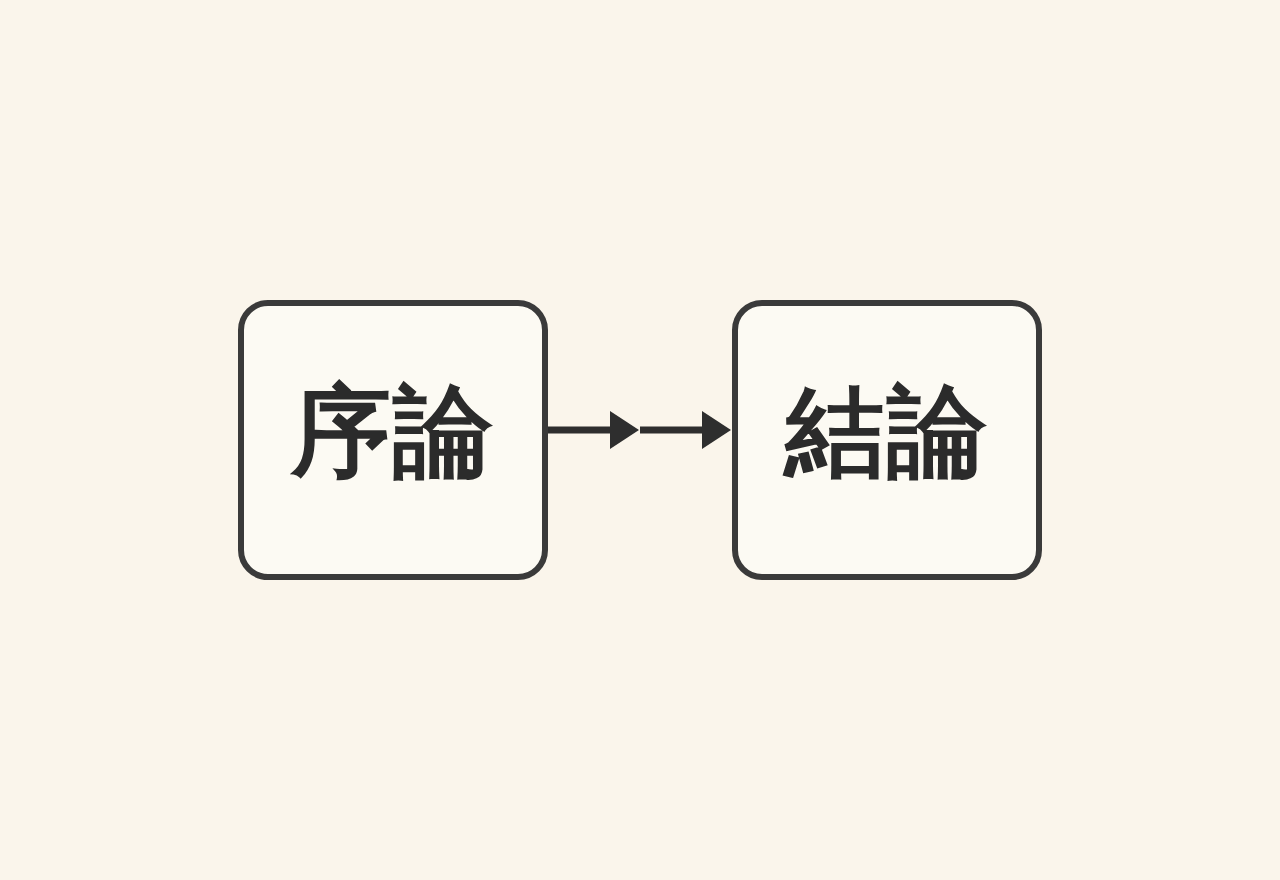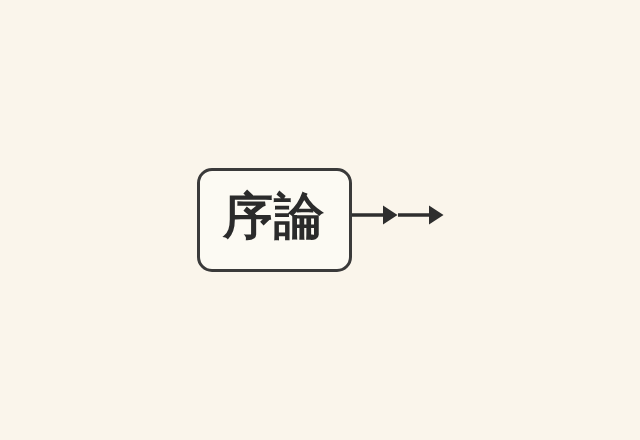--- a/index.html
+++ b/index.html
@@ -13,21 +13,21 @@
   html,body{width:640px;height:440px;overflow:hidden;}
   body{
     background:var(--background);
     font-family:"Liberation Sans","DejaVu Sans",sans-serif;
     display:flex;align-items:center;justify-content:center;
   }
   .flow{
     display:flex;align-items:center;
   }
   .node{
-    width:155px;height:104px;
+    width:155px;height:140px;
     background:var(--node-fill);
     border:3px solid var(--node-border);
     border-radius:15px;
     display:flex;align-items:center;justify-content:center;
     flex:0 0 auto;
   }
   .node-label{
     font-size:50px;
     font-weight:700;
     color:var(--text);
@@ -58,14 +58,17 @@
     <line class="shaft" x1="0" y1="12" x2="34" y2="12"></line>
     <polygon class="head" points="31,2.5 45.5,12 31,21.5"></polygon>
   </svg>
 
 
   <svg class="arrow" viewBox="0 0 46 24" aria-hidden="true">
     <line class="shaft" x1="0" y1="12" x2="34" y2="12"></line>
     <polygon class="head" points="31,2.5 45.5,12 31,21.5"></polygon>
   </svg>
 
+  <div class="node">
+    <span class="node-label">結論</span>
+  </div>
 
 </div>
 
 </body></html>

